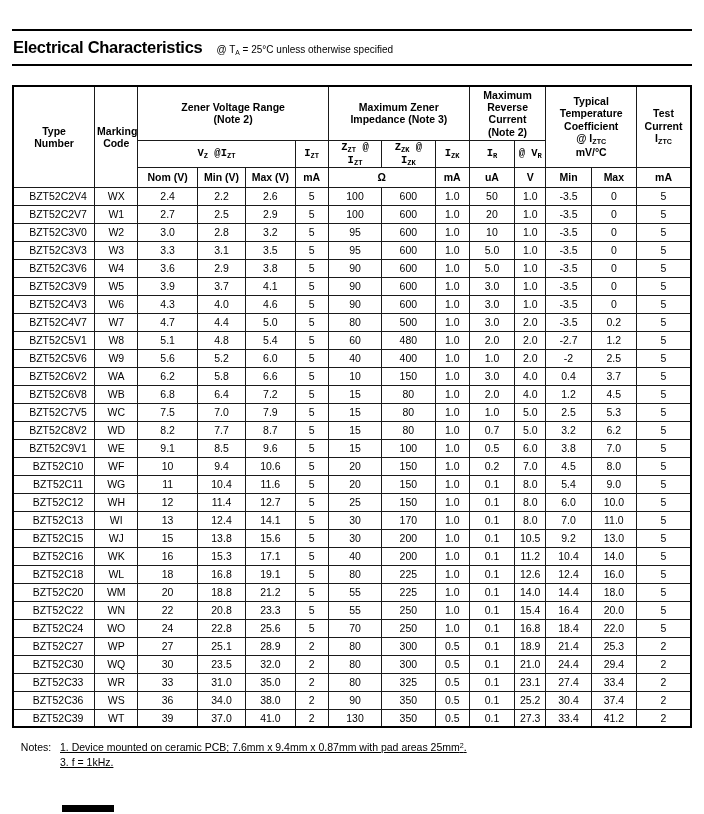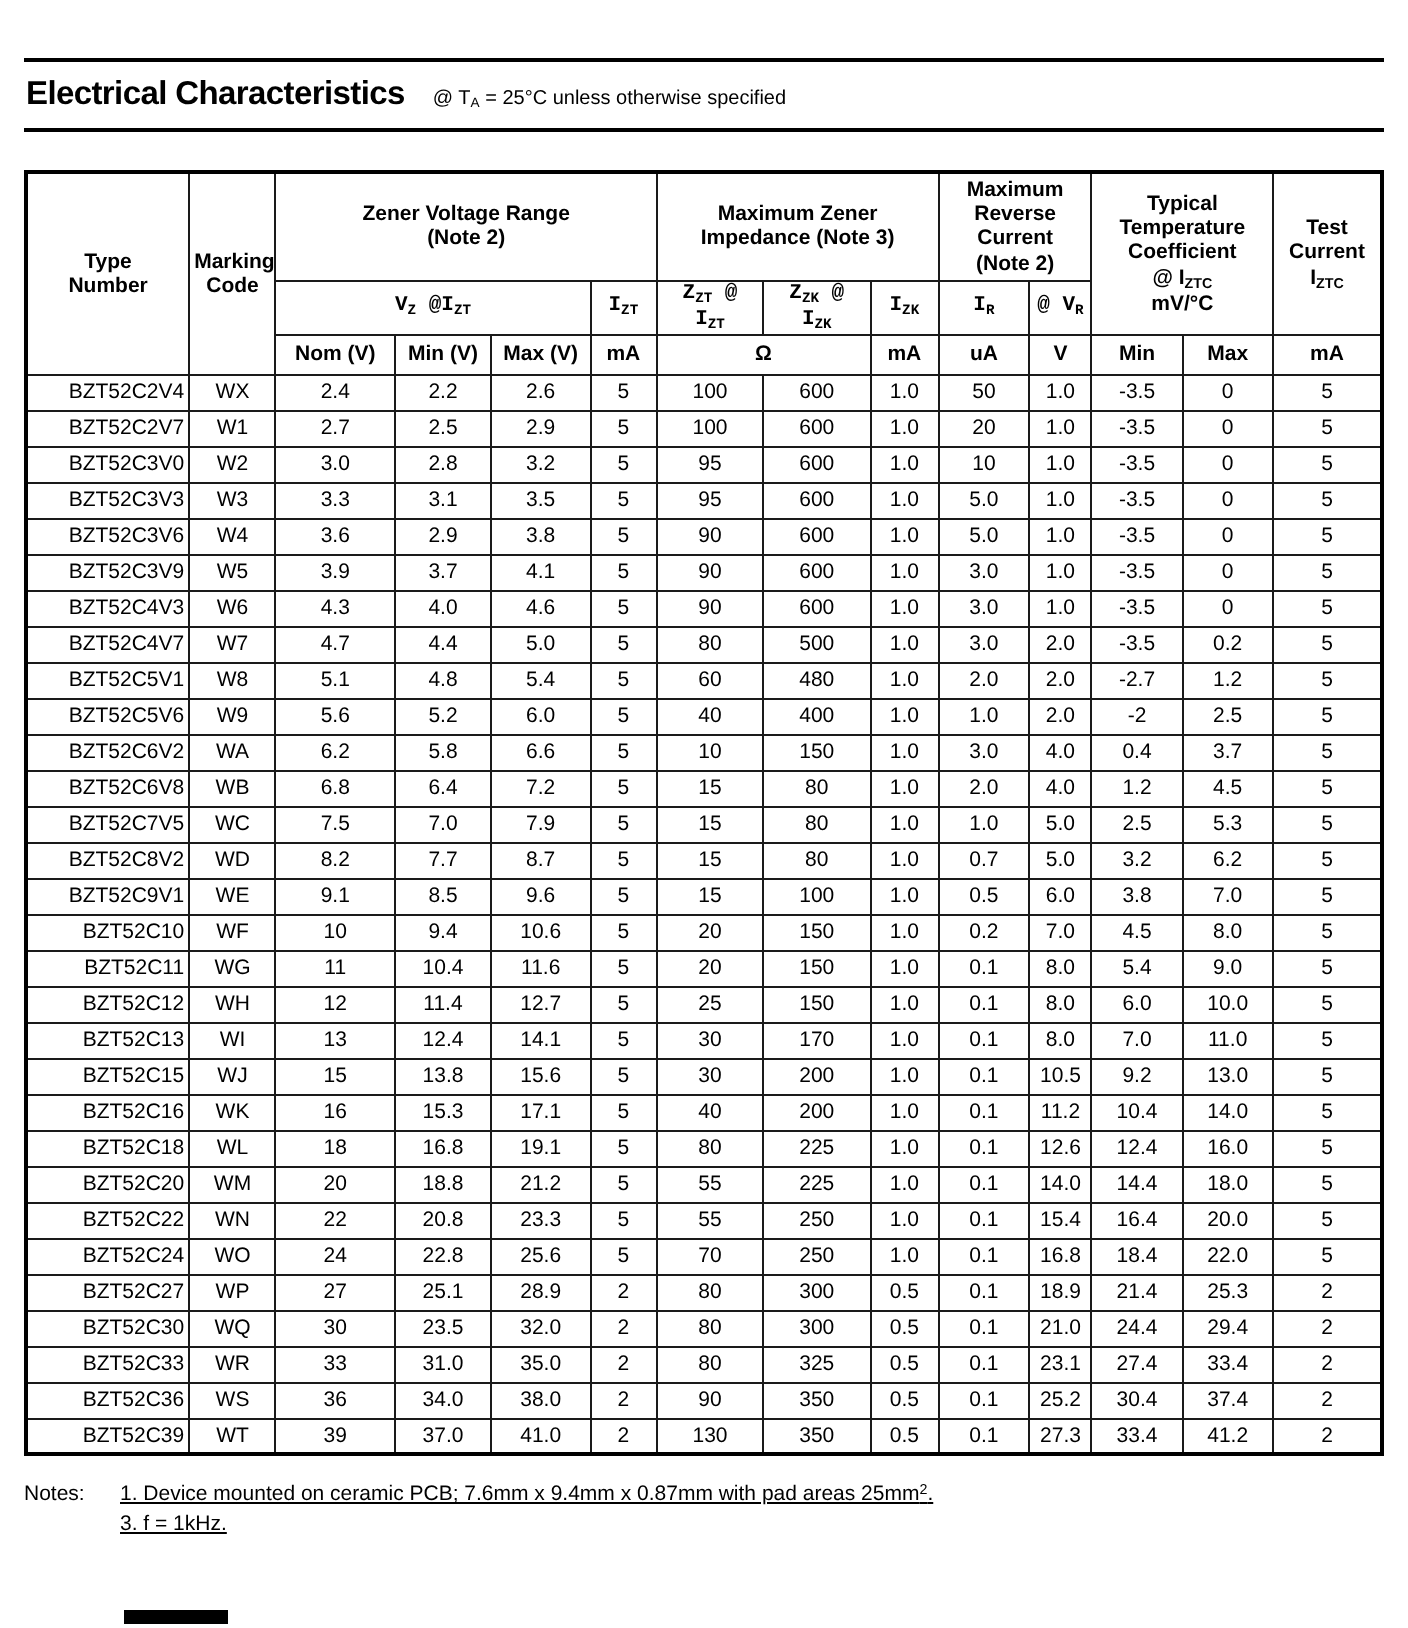--- a/index.html
+++ b/index.html
@@ -43,32 +43,32 @@
   }
   table.ec th {
     font-weight: bold;
     line-height: 1.18;
     font-size: 10.5px;
   }
   thead tr.group-row th { height: 54px; }
   thead tr.sym-row th   { height: 18px; font-family: Liberation Mono, monospace; }
   thead tr.unit-row th  { height: 20px; }
   tbody td { height: 18px; line-height: 1; }
-  tbody td.type-col { text-align: right; padding-left: 10px; }
+  tbody td.type-col { text-align: center; padding-left: 10px; }
   .prewrap { white-space: pre-line; }
   sub { font-size: 0.68em; vertical-align: -0.25em; }
   sup { font-size: 0.68em; vertical-align: 0.45em; }
 
   .notes {
     margin-top: 12px;
     font-size: 10.5px;
     display: flex;
     line-height: 1.35;
   }
-  .notes-label { width: 48px; flex: none; }
+  .notes-label { width: 48px; flex: none; text-align: center; }
   .notes-items { flex: 1; text-decoration: underline; }
   .footer-bar {
     position: absolute;
     left: 62px; top: 805px;
     width: 52px; height: 7px;
     background: #000;
   }
 </style>
 </head>
 <body>

